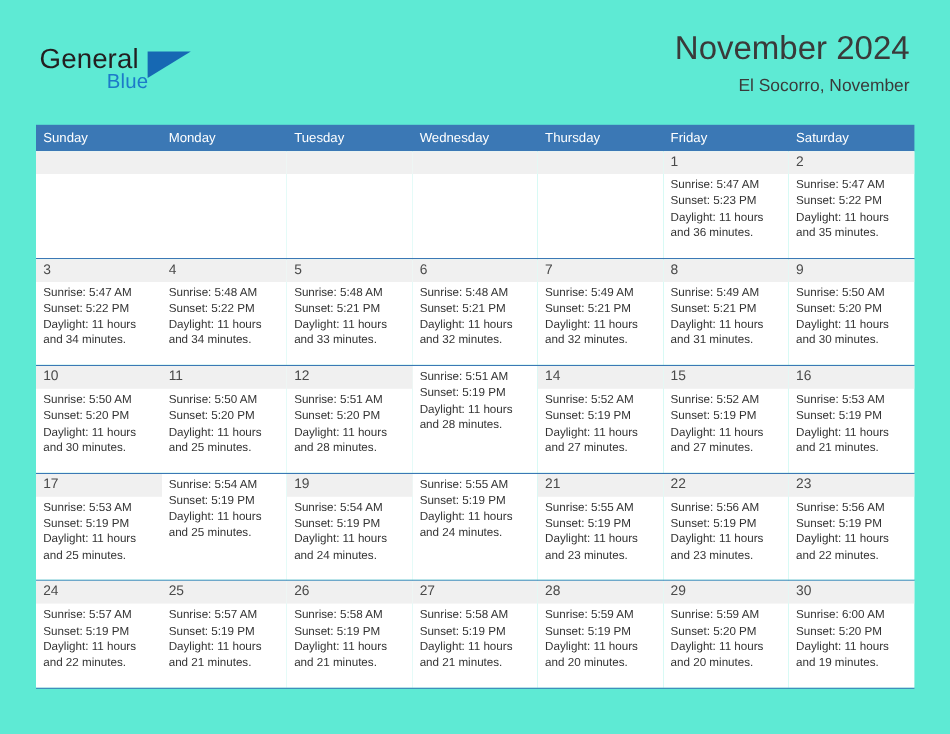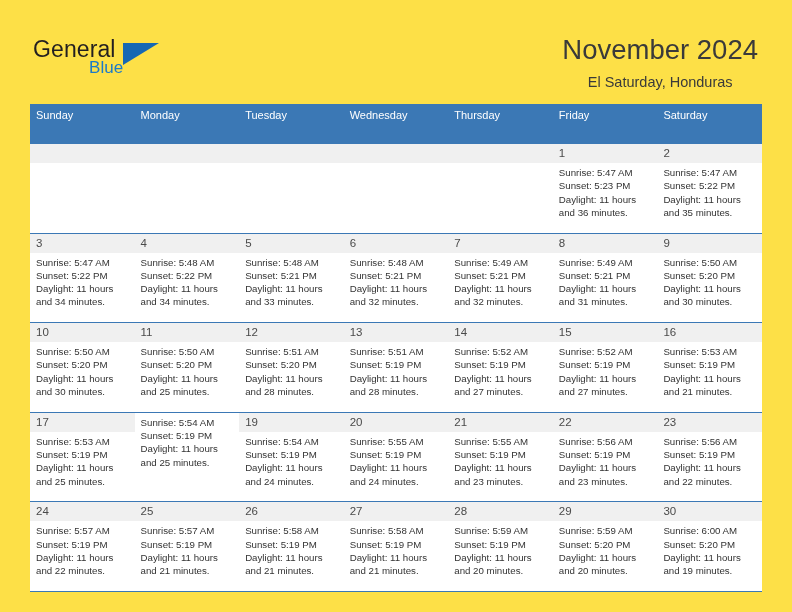--- a/index.html
+++ b/index.html
@@ -6,21 +6,21 @@
   html, body {
     margin: 0; padding: 0;
     width: 792px; height: 612px;
     background: #ffffff;
     font-family: "Liberation Sans", sans-serif;
     -webkit-font-smoothing: antialiased;
   }
   #page {
     position: relative;
     width: 792px; height: 612px;
-    background: #fde047;
+    background: #5eead4;
     overflow: hidden;
   }
 
   
   .banner {
     position: absolute;
     left: 0; top: 0;
     width: 792px; height: 104px;
   }
   .logo {
@@ -47,22 +47,22 @@
   .logo-tri {
     position: absolute;
     left: 90px; top: 7px;
     width: 0; height: 0;
     border-left: 36px solid #1668b3;
     border-bottom: 22px solid transparent;
   }
 
   .title-block {
     position: absolute;
-    right: 34px; top: 33px;
-    text-align: center;
+    right: 34px; top: 23px;
+    text-align: right;
   }
   .cal-title {
     font-size: 27.5px;
     color: #3a3a3a;
     line-height: 34px;
     font-weight: normal;
     white-space: nowrap;
   }
   .cal-subtitle {
     margin-top: 6px;
@@ -74,21 +74,21 @@
 
   
   .calendar {
     position: absolute;
     left: 30px; top: 104px;
     width: 732px;
   }
   .head-row {
     display: flex;
     width: 732px;
-    height: 40px;
+    height: 22px;
     background: #3b78b5;
   }
   .head-cell {
     flex: 0 0 104.571px;
     width: 104.571px;
     color: #ffffff;
     font-size: 11px;
     line-height: 22px;
     padding-left: 6px;
     white-space: nowrap;
@@ -134,21 +134,21 @@
   <div class="banner">
 
     <div class="logo">
       <span class="logo-general">General</span>
       <span class="logo-tri"></span>
       <span class="logo-blue">Blue</span>
     </div>
 
     <div class="title-block">
       <div class="cal-title">November 2024</div>
-      <div class="cal-subtitle">El Saturday, Honduras</div>
+      <div class="cal-subtitle">El Socorro, November</div>
     </div>
 
   </div>
 
   <div class="calendar">
 
     <div class="head-row">
       <div class="head-cell">Sunday</div>
       <div class="head-cell">Monday</div>
       <div class="head-cell">Tuesday</div>
@@ -281,21 +281,20 @@
           <div class="day-cell">
             <div class="day-num-bar">12</div>
             <div class="day-body">
               <div>Sunrise: 5:51 AM</div>
               <div>Sunset: 5:20 PM</div>
               <div>Daylight: 11 hours</div>
               <div>and 28 minutes.</div>
             </div>
           </div>
           <div class="day-cell">
-            <div class="day-num-bar">13</div>
             <div class="day-body">
               <div>Sunrise: 5:51 AM</div>
               <div>Sunset: 5:19 PM</div>
               <div>Daylight: 11 hours</div>
               <div>and 28 minutes.</div>
             </div>
           </div>
           <div class="day-cell">
             <div class="day-num-bar">14</div>
             <div class="day-body">
@@ -345,21 +344,20 @@
           <div class="day-cell">
             <div class="day-num-bar">19</div>
             <div class="day-body">
               <div>Sunrise: 5:54 AM</div>
               <div>Sunset: 5:19 PM</div>
               <div>Daylight: 11 hours</div>
               <div>and 24 minutes.</div>
             </div>
           </div>
           <div class="day-cell">
-            <div class="day-num-bar">20</div>
             <div class="day-body">
               <div>Sunrise: 5:55 AM</div>
               <div>Sunset: 5:19 PM</div>
               <div>Daylight: 11 hours</div>
               <div>and 24 minutes.</div>
             </div>
           </div>
           <div class="day-cell">
             <div class="day-num-bar">21</div>
             <div class="day-body">

